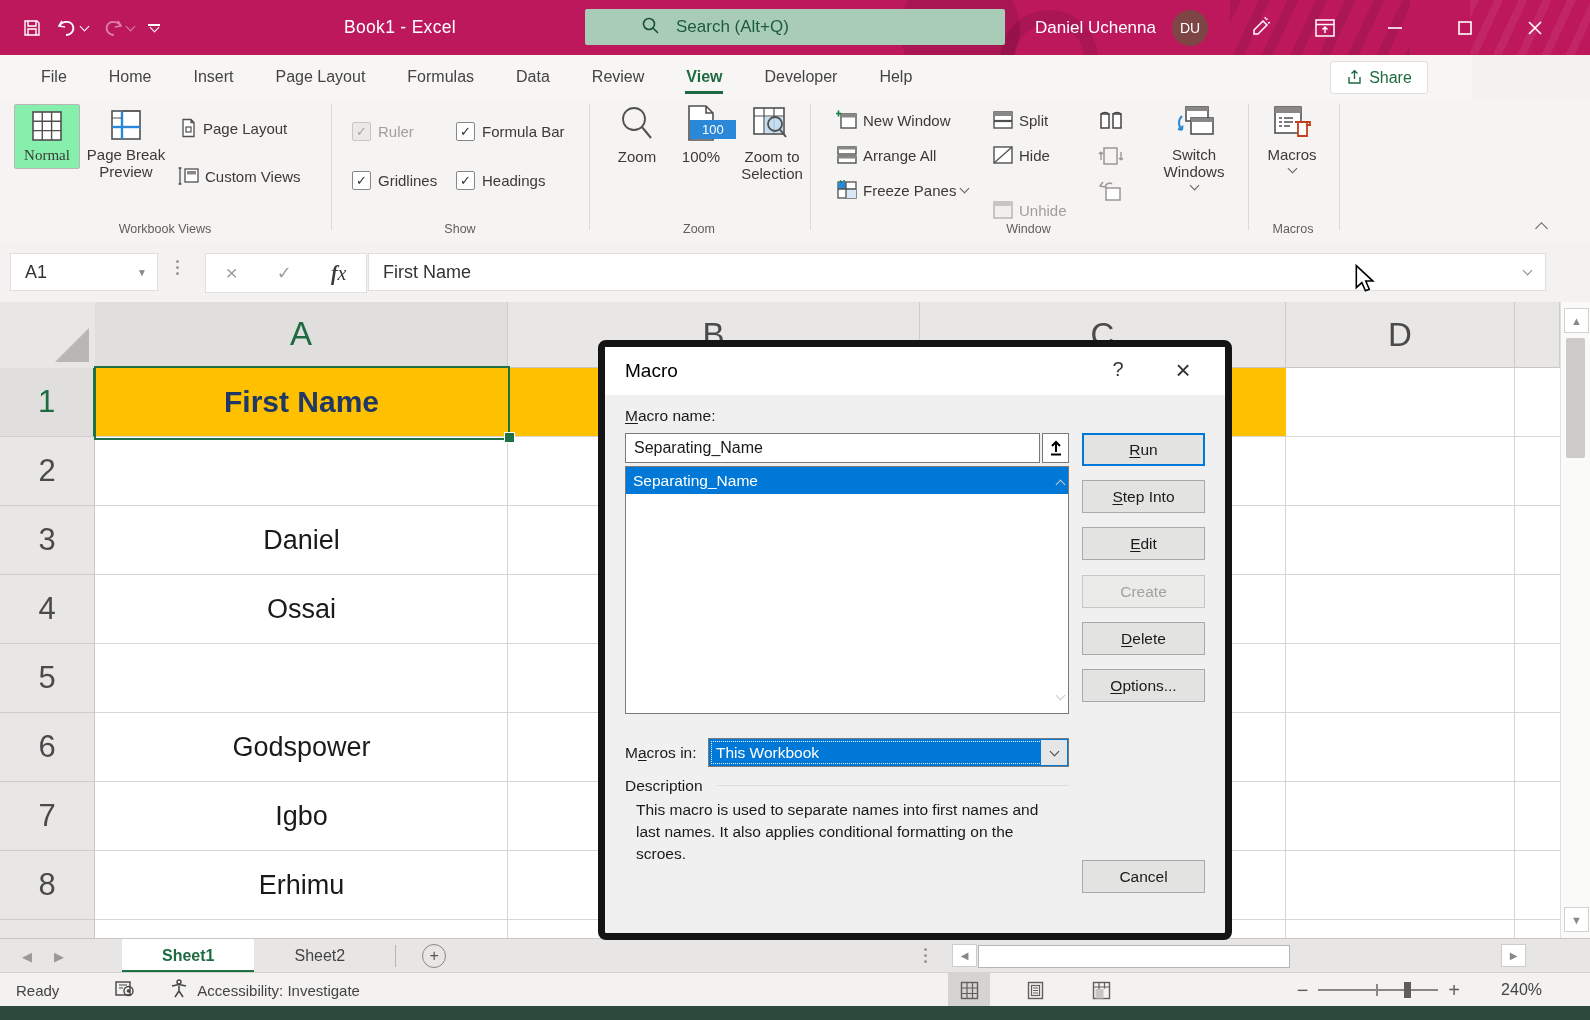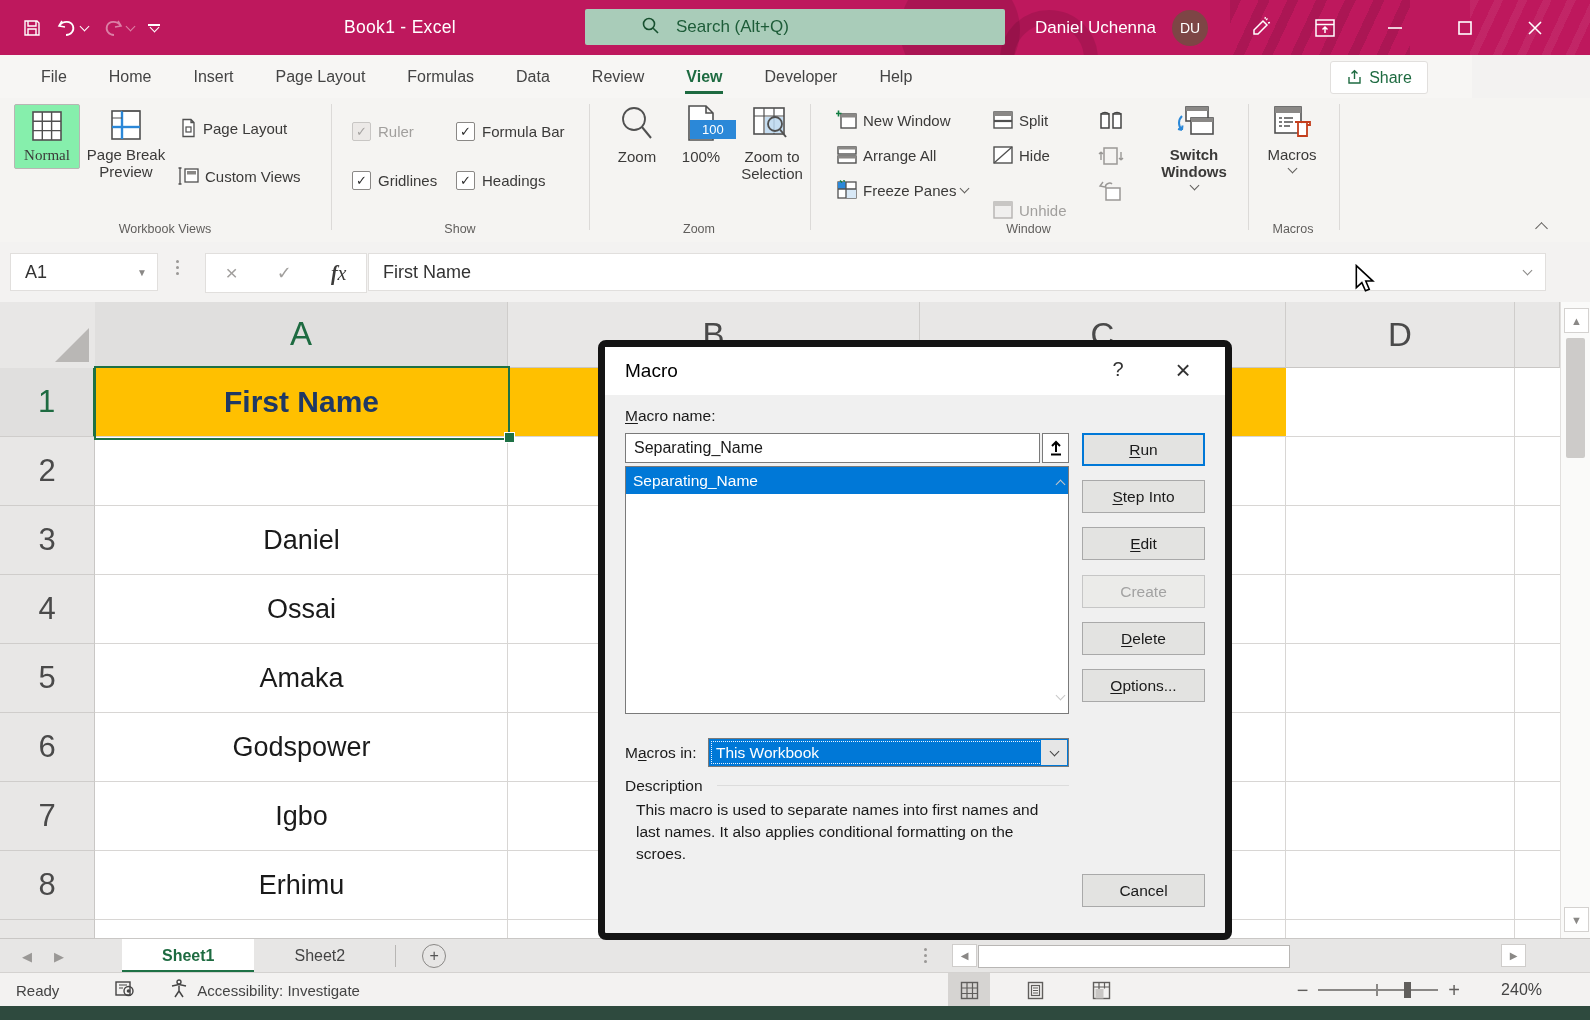--- a/index.html
+++ b/index.html
@@ -367,21 +367,21 @@
         <path d="M3 7 v8 M3 7 l-2 2 M3 7 l2 2 M23 7 v8 M23 15 l-2-2 M23 15 l2-2" stroke="#9a9896" stroke-width="1.4" fill="none"></path>
       </svg>
   </div>
   <div class="minico" style="position:absolute;left:1098px;top:82px;">
     <svg width="26" height="22" viewBox="0 0 26 22">
         <path d="M8 8 h14 v12 h-14 z" fill="#fff" stroke="#9a9896" stroke-width="1.5"></path>
         <path d="M8 8 C6 4 12 2 14 4" fill="none" stroke="#9a9896" stroke-width="1.5"></path>
         <path d="M5 2 l-3 4 5 1" fill="none" stroke="#9a9896" stroke-width="1.4"></path>
       </svg>
   </div>
-  <div class="bigbtn" style="left:1148px;width:92px;font-weight:bold;">
+  <div class="bigbtn" style="left:1148px;width:92px;">
     <svg width="40" height="38" viewBox="0 0 40 38">
         <rect x="12" y="3" width="22" height="14" fill="#fff" stroke="#505050" stroke-width="1.6"></rect>
         <rect x="12" y="3" width="22" height="4" fill="#8a8886"></rect>
         <rect x="17" y="14" width="22" height="16" fill="#fff" stroke="#505050" stroke-width="1.6"></rect>
         <rect x="17" y="14" width="22" height="4" fill="#8a8886"></rect>
         <path d="M8 12 C4 16 4 22 8 26 M8 26 l-4-1 M8 26 l0.5-4.5" fill="none" stroke="#2b88d8" stroke-width="2"></path>
       </svg>
     <span><span>Switch Windows</span></span>
     <i class="chev" style="color:#605e5c;margin-top:-2px;"></i>
   </div>
@@ -450,21 +450,20 @@
   <div class="vline" style="left:1285px;"></div>
   <div class="vline" style="left:1514px;"></div>
 
   <div class="yellowband"></div>
   <div class="a1text">First Name</div>
   <div class="a1sel"></div>
   <div class="fillhandle"></div>
 
   <div class="cell-name" style="top:204px;">Daniel</div>
   <div class="cell-name" style="top:273px;">Ossai</div>
-  <div class="cell-name" style="top:342px;">Amaka</div>
   <div class="cell-name" style="top:411px;">Godspower</div>
   <div class="cell-name" style="top:480px;">Igbo</div>
   <div class="cell-name" style="top:549px;">Erhimu</div>
 </div>
 
 <div class="vscroll">
   <div class="sarrow" style="top:6px;">▲</div>
   <div class="vthumb"></div>
   <div class="sarrow" style="bottom:6px;">▼</div>
 </div>
@@ -571,21 +570,21 @@
     <div class="dlabel" style="left:20px;top:397px;">M<u>a</u>cros in:</div>
     <div class="ddrop">
       <span>This Workbook</span>
       <span class="chevbox">
           <i class="chev"></i>
         </span>
     </div>
     <div class="dlabel" style="left:20px;top:430px;">Description</div>
     <div class="descline"></div>
     <div class="desctext">This macro is used to separate names into first names and last names. It also applies conditional formatting on the scroes.</div>
-    <div class="dbtn" style="top:527px;">Cancel</div>
+    <div class="dbtn" style="top:513px;">Cancel</div>
   </div>
 </div>
 
 <div class="cursor">
   <svg width="26" height="30" viewBox="0 0 13 19">
       <polygon points="1,1 1,15 4.5,11.8 6.8,17 9.2,16 7,10.8 11.5,10.8" fill="#fff" stroke="#000" stroke-width="1"></polygon>
     </svg>
 </div>
 
 </body></html>

